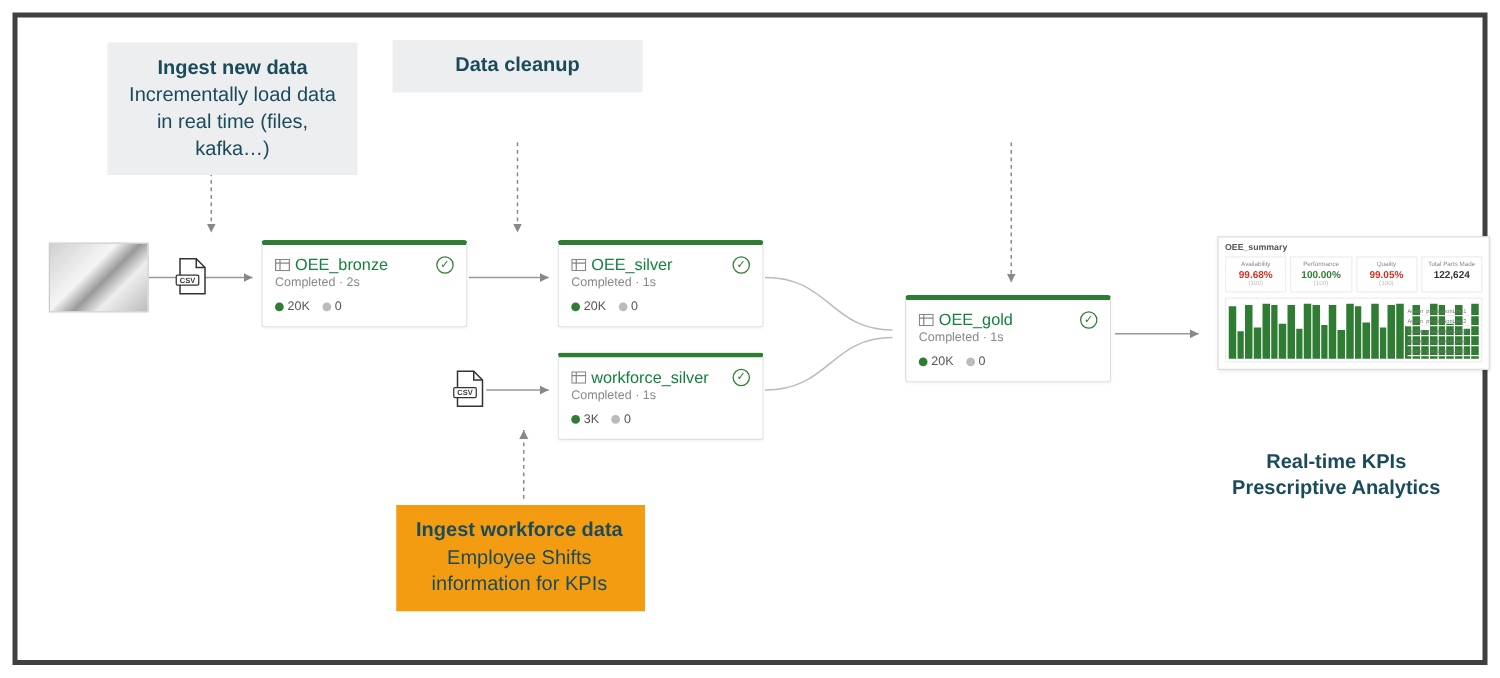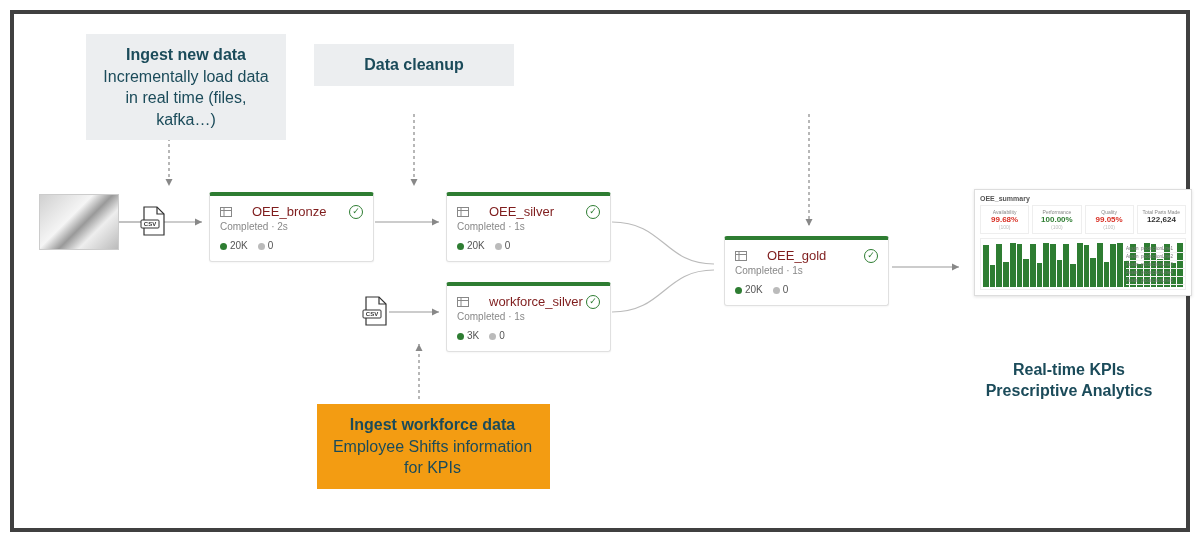--- a/index.html
+++ b/index.html
@@ -46,23 +46,23 @@
     box-shadow: 0 1px 2px rgba(0,0,0,0.04);
   }
   .card .row1 {
     display: flex;
     align-items: center;
     justify-content: space-between;
   }
   .card .name-wrap {
     display: flex;
     align-items: center;
-    gap: 20px;
+    gap: 4px;
     font-size: 13px;
-    color: #7f1d1d;
+    color: #15803d;
     font-weight: 500;
   }
   .card .table-icon {
     width: 12px; height: 10px;
     display: inline-block;
   }
   .card .table-icon svg { display:block; }
   .card .check-icon {
     width: 14px; height: 14px;
     border: 1.5px solid #2e7d32;
@@ -171,26 +171,26 @@
     <path d="M598 298 C650 298, 650 256, 700 256" fill="none" stroke="#bbb" stroke-width="1.2"></path>
 
     <line x1="878" y1="253" x2="945" y2="253" stroke="#999" stroke-width="1.2" marker-end="url(#arrow)"></line>
   </svg>
 
   <div class="callout" style="left:72px; top:20px; width:200px;">
     <div class="title">Ingest new data</div>
     <div>Incrementally load data in real time (files, kafka…)</div>
   </div>
 
-  <div class="callout" style="left:300px; top:30px; width:200px;">
+  <div class="callout" style="left:300px; top:18px; width:200px;">
     <div class="title">Data cleanup</div>
   </div>
 
 
-  <div class="callout orange" style="left:303px; top:390px; width:233px;padding-left:12px;">
+  <div class="callout orange" style="left:303px; top:390px; width:199px;padding-left:12px;">
     <div class="title">Ingest workforce data</div>
     <div>Employee Shifts information for KPIs</div>
   </div>
 
   <div class="photo" style="left:25px; top:180px; width:80px; height:56px;"></div>
 
   <div class="csv-icon" style="left:126px; top:192px;">
     <svg width="26" height="30" viewBox="0 0 26 30">
       <path d="M4 1 H17 L24 8 V29 H4 Z" fill="#fff" stroke="#333" stroke-width="1.2"></path>
       <path d="M17 1 V8 H24" fill="none" stroke="#333" stroke-width="1.2"></path>

